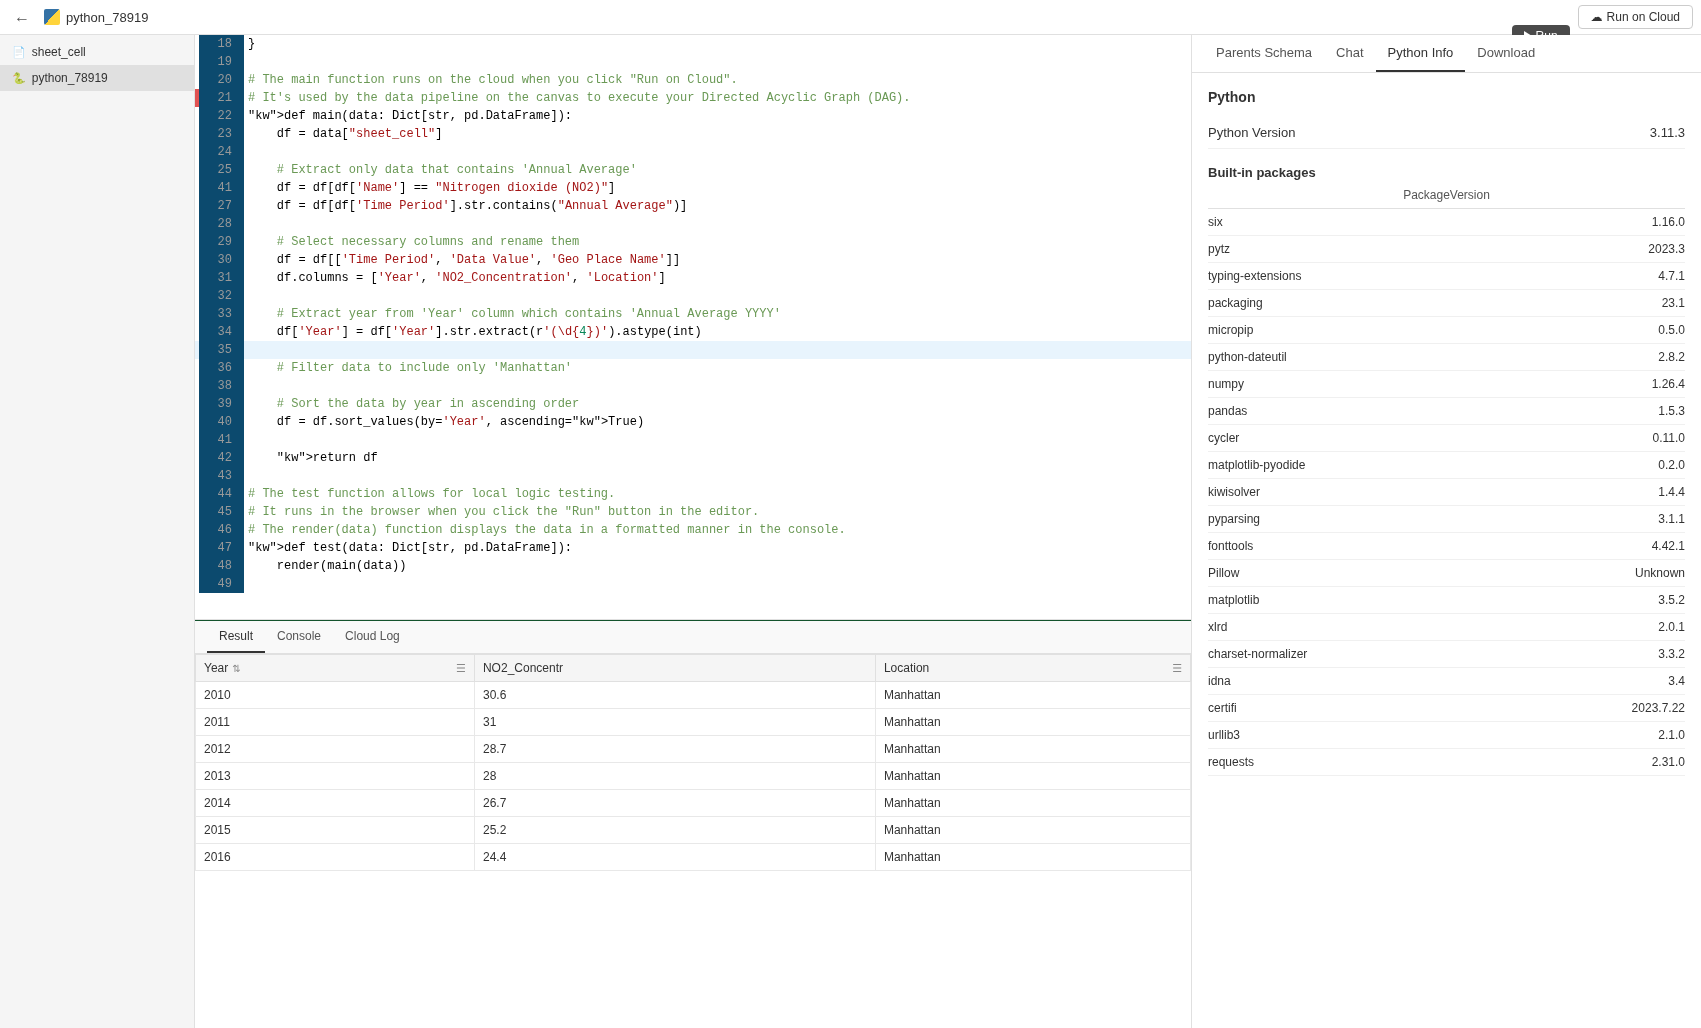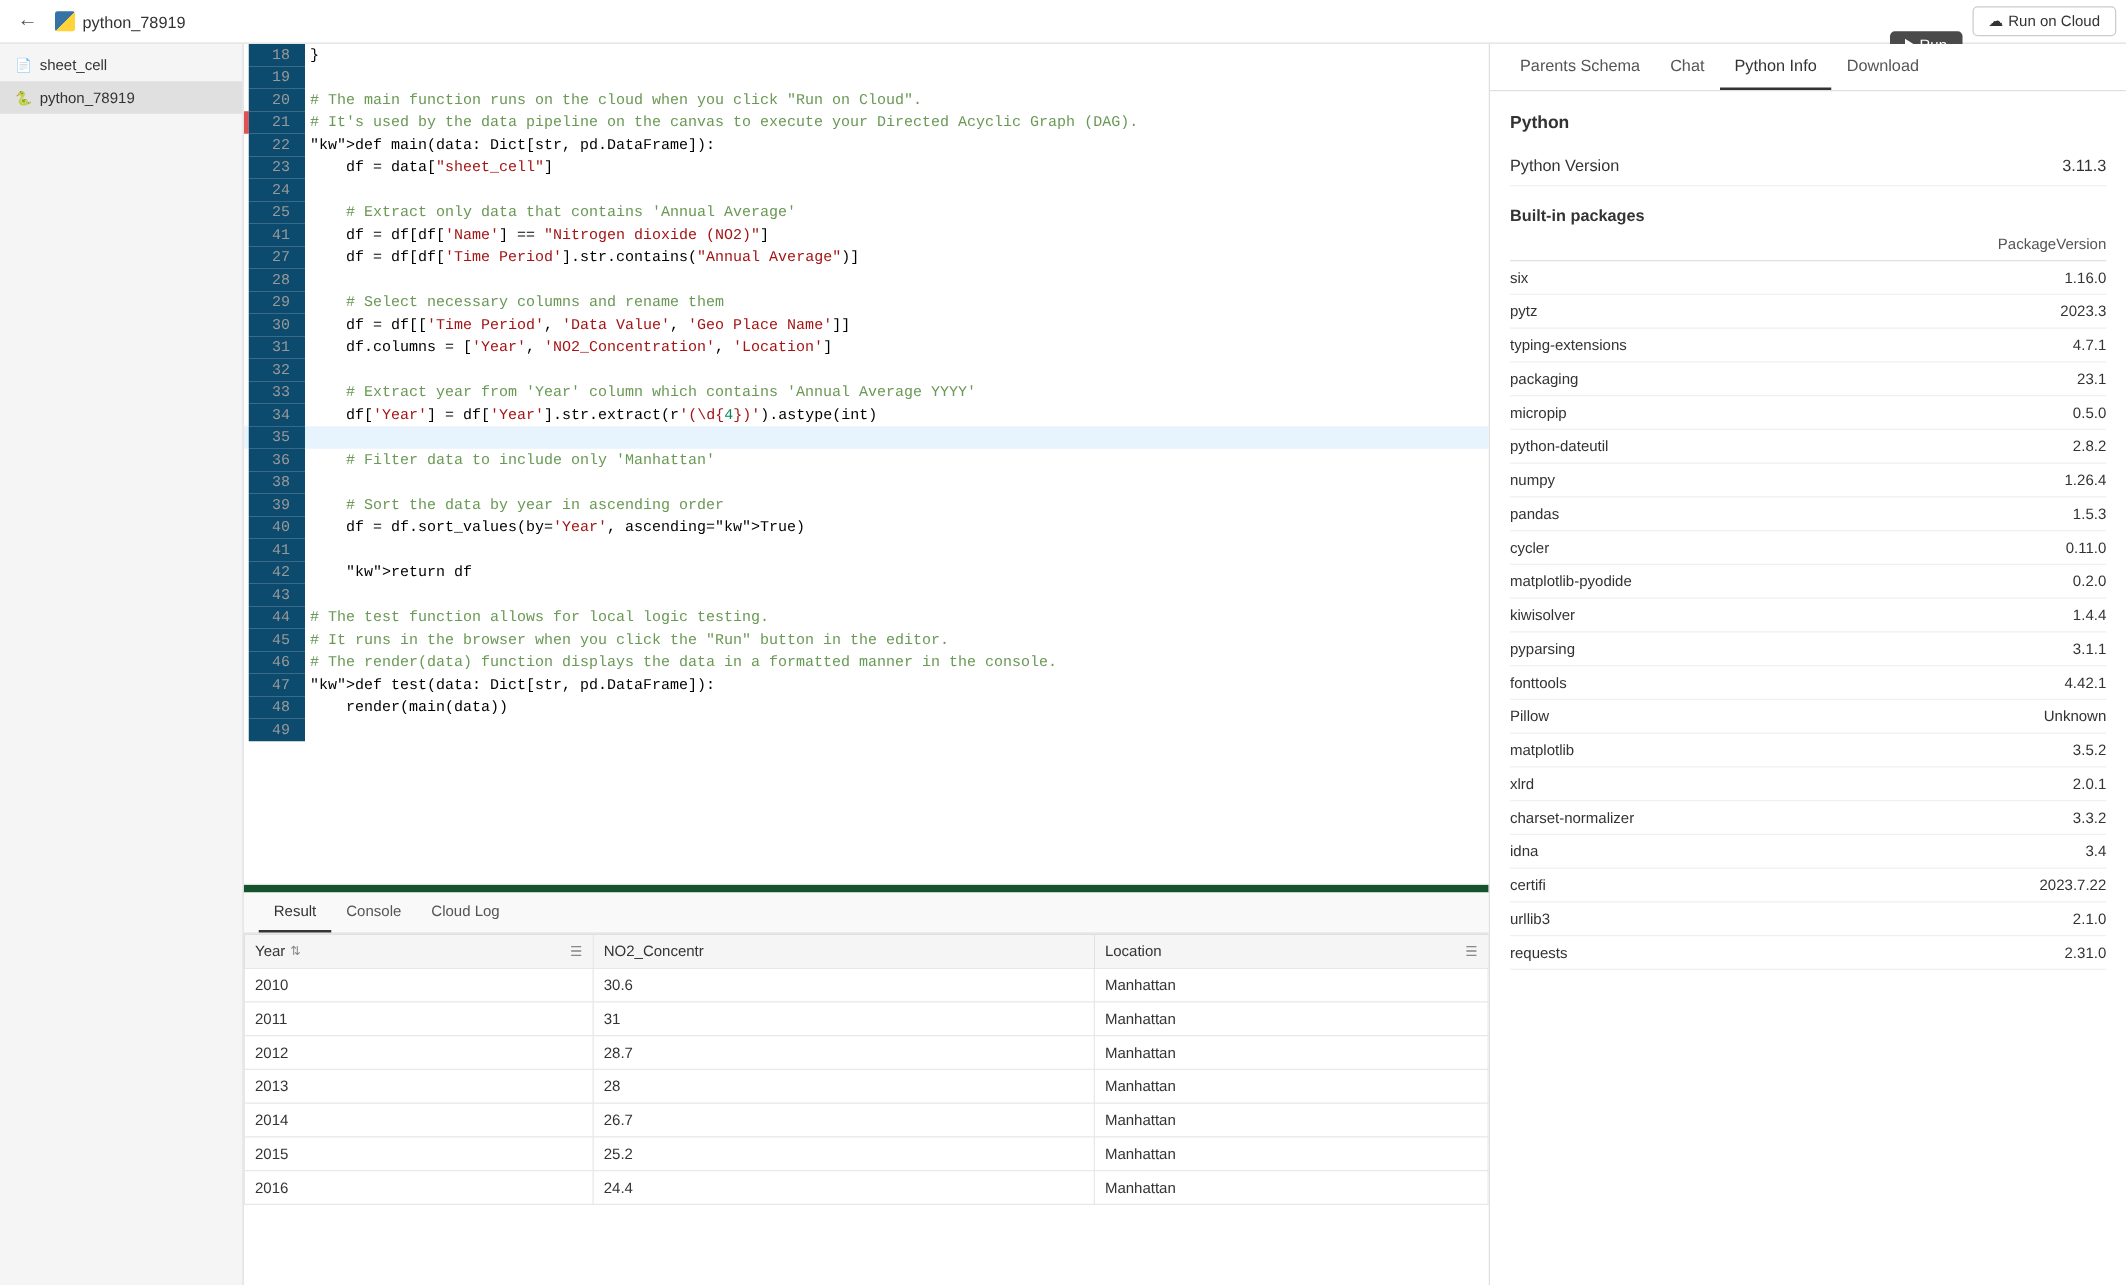--- a/index.html
+++ b/index.html
@@ -33,21 +33,21 @@
     .line-num { width: 45px; text-align: right; padding-right: 12px; color: #999; user-select: none; flex-shrink: 0; background: #0c4a6e; line-height: 18px; font-size: 12px; }
     .line-content { flex: 1; padding-left: 4px; line-height: 18px; white-space: pre; }
     .line-highlight { background: #e8f4fd; }
     .line-error-marker { width: 4px; background: #e05252; flex-shrink: 0; }
     .line-normal-marker { width: 4px; flex-shrink: 0; }
     .str { color: #a31515; }
     .cm { color: #6a9955; }
     .num { color: #098658; }
 
     
-    .bottom-panel { height: 320px; display: flex; flex-direction: column; border-top: 6px solid #14532d; }
+    .bottom-panel { height: 408px; display: flex; flex-direction: column; border-top: 1px solid #14532d; }
     .bottom-tabs { display: flex; border-bottom: 1px solid #e0e0e0; background: #f9f9f9; padding: 0 12px; }
     .bottom-tab { padding: 8px 12px; font-size: 12px; cursor: pointer; color: #555; border-bottom: 2px solid transparent; }
     .bottom-tab.active { color: #333; border-bottom: 2px solid #333; font-weight: 500; }
     .bottom-content { flex: 1; overflow-y: auto; }
 
     
     .data-table { width: 100%; border-collapse: collapse; font-size: 12px; }
     .data-table thead th { background: #f5f5f5; border: 1px solid #e0e0e0; padding: 6px 8px; text-align: left; font-weight: 500; color: #333; position: sticky; top: 0; }
     .data-table tbody td { border: 1px solid #e8e8e8; padding: 6px 8px; color: #333; }
     .col-sort { display: flex; align-items: center; gap: 4px; }
@@ -59,21 +59,21 @@
     .right-tabs { display: flex; border-bottom: 1px solid #e0e0e0; background: #fff; padding: 0 12px; }
     .right-tab { padding: 10px 12px; font-size: 13px; cursor: pointer; color: #555; border-bottom: 2px solid transparent; }
     .right-tab.active { color: #333; border-bottom: 2px solid #333; font-weight: 500; }
     .right-content { flex: 1; overflow-y: auto; padding: 16px; }
 
     
     .section-title { font-size: 14px; font-weight: 600; color: #333; margin-bottom: 12px; }
     .info-row { display: flex; justify-content: space-between; align-items: center; padding: 8px 0; border-bottom: 1px solid #f0f0f0; }
     .info-label { color: #333; }
     .info-value { color: #333; }
-    .packages-header { display: flex; justify-content: flex-end; border-bottom: 1px solid #e0e0e0; padding-bottom: 6px; margin-bottom: 0; }
+    .packages-header { display: flex; justify-content: center; border-bottom: 1px solid #e0e0e0; padding-bottom: 6px; margin-bottom: 0; }
     .pkg-col { font-weight: 500; color: #555; font-size: 12px; }
     .pkg-row { display: flex; justify-content: space-between; align-items: center; padding: 6px 0; border-bottom: 1px solid #f0f0f0; }
     .pkg-name { color: #333; font-size: 12px; }
     .pkg-version { color: #333; font-size: 12px; }
     .section-built-in { margin-top: 16px; }
     .section-header { font-size: 13px; font-weight: 600; color: #333; margin-bottom: 8px; }
 
     
     ::-webkit-scrollbar { width: 6px; height: 6px; }
     ::-webkit-scrollbar-track { background: #f1f1f1; }

